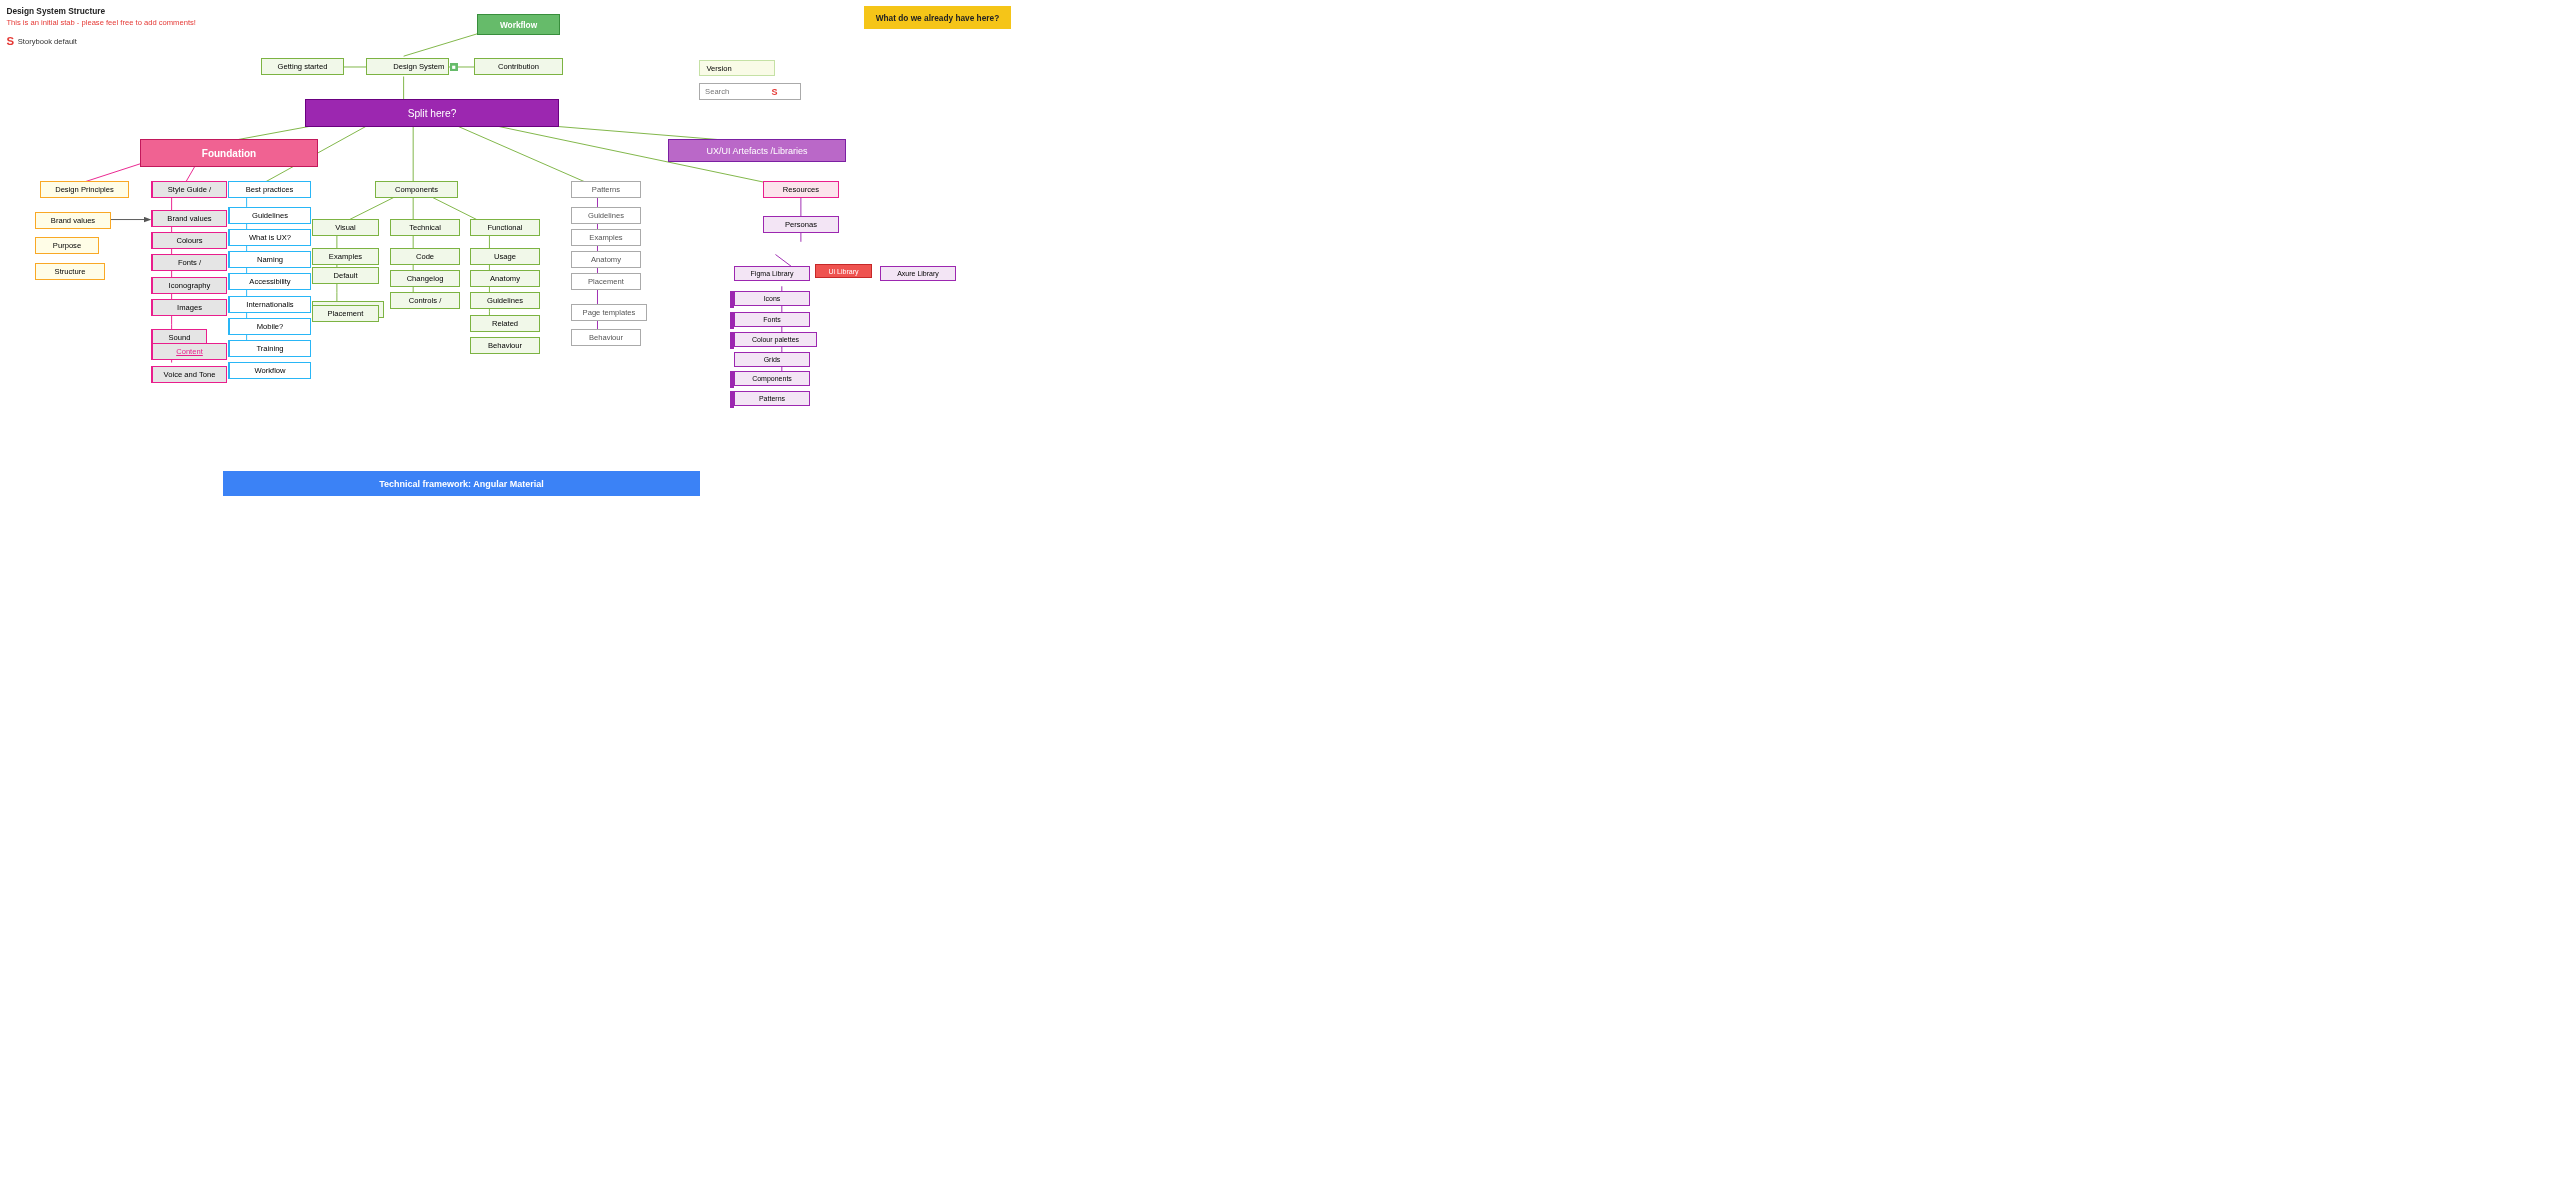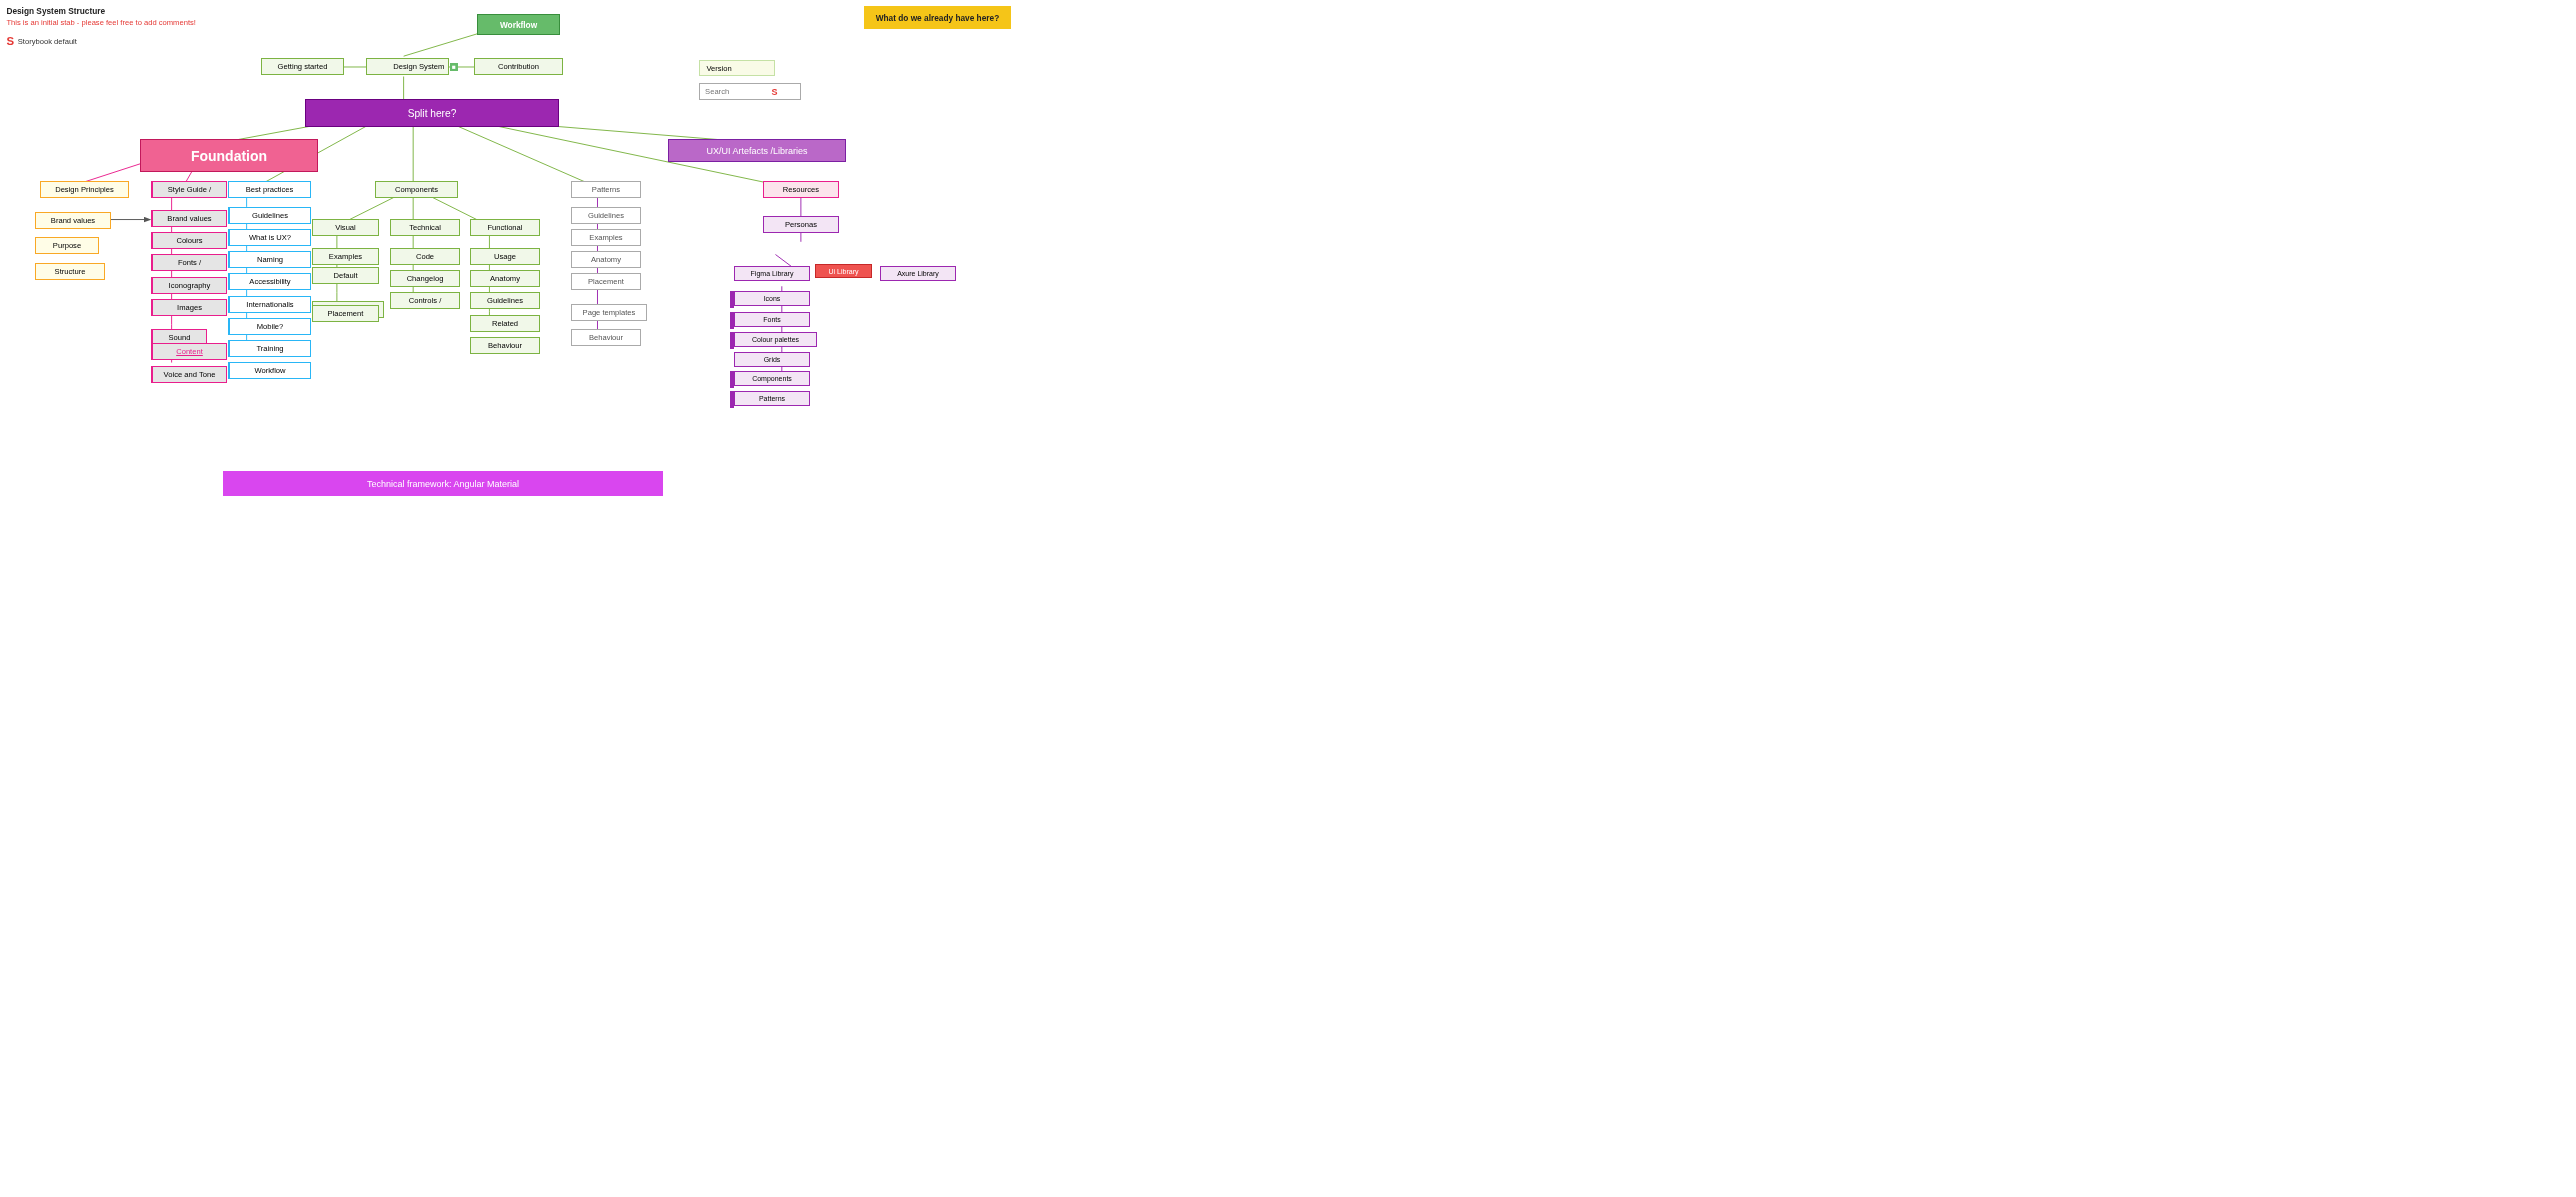--- a/index.html
+++ b/index.html
@@ -224,21 +224,21 @@
 
   <div class="node node-green" style="position:absolute;top:58px;left:366px;width:83px;text-align:center;display:flex;align-items:center;justify-content:center;gap:3.2px;">
       <span style="margin-right: 2.5px; padding-left: 36px;">Design System</span>
       <span style="background: rgb(102, 187, 106); color: rgb(255, 255, 255); font-size: 6.4px; padding: 0.6px 1.9px;">■</span>
     </div>
 
   <div class="node node-green" style="position:absolute;top:58px;left:474px;width:89px;text-align:center;">Contribution</div>
 
   <div class="node node-purple-split" style="position:absolute;top:99px;left:305px;width:254px;text-align:center;background:#9c27b0;color:#fff;border-color:#6a0080;font-size:10.2px;padding:7.6px 25.4px;">Split here?</div>
 
-  <div class="node node-pink-header" style="position:absolute;top:139px;left:140px;width:178px;text-align:center;background:#f06292;color:#fff;border-color:#c2185b;font-size:14px;padding:7.6px 12.7px;font-weight:bold;">Foundation</div>
+  <div class="node node-pink-header" style="position:absolute;top:139px;left:140px;width:178px;text-align:center;background:#f06292;color:#fff;border-color:#c2185b;font-size:10px;padding:7.6px 12.7px;font-weight:bold;">Foundation</div>
 
   <div class="node node-purple-header" style="position:absolute;top:139px;left:668px;width:178px;text-align:center;background:#ba68c8;color:#fff;border-color:#7b1fa2;font-size:9px;padding:5.7px 6.4px;">UX/UI Artefacts /Libraries</div>
 
   <div class="node node-yellow" style="position:absolute;top:181px;left:32px;width:89px;margin-left:8px;">Design Principles</div>
 
   <div class="node node-yellow" style="position:absolute;top:212px;left:35px;width:76px;">Brand values</div>
 
   <div class="node node-yellow" style="position:absolute;top:237px;left:35px;width:64px;">Purpose</div>
 
   <div class="node node-yellow" style="position:absolute;top:263px;left:35px;width:70px;">Structure</div>
@@ -333,16 +333,16 @@
   <div style="position:absolute;top:332px;left:730px;width:3.8px;height:16.5px;background:#9c27b0;"></div>
 
   <div class="node node-purple" style="position:absolute;top:352px;left:734px;width:76px;background:#f3e5f5;border:1px solid #9c27b0;font-size:7px;">Grids</div>
 
   <div class="node node-purple" style="position:absolute;top:371px;left:734px;width:76px;background:#f3e5f5;border:1px solid #9c27b0;font-size:7px;border-left:1.9px solid #9c27b0;">Components</div>
   <div style="position:absolute;top:371px;left:730px;width:3.8px;height:16.5px;background:#9c27b0;"></div>
 
   <div class="node node-purple" style="position:absolute;top:391px;left:734px;width:76px;background:#f3e5f5;border:1px solid #9c27b0;font-size:7px;border-left:1.9px solid #9c27b0;">Patterns</div>
   <div style="position:absolute;top:391px;left:730px;width:3.8px;height:16.5px;background:#9c27b0;"></div>
 
-  <div class="bottom-bar" style="position:absolute;bottom:12.7px;left:223px;width:440px;background:#d946ef;color:#fff;font-size:9px;font-weight:normal;text-align:center;padding:7.6px 0;">Technical framework: Angular Material</div>
+  <div class="bottom-bar" style="position:absolute;bottom:12.7px;left:223px;width:477px;background:#3b82f6;color:#fff;font-size:9px;font-weight:bold;text-align:center;padding:7.6px 0;">Technical framework: Angular Material</div>
 
 </div>
 
 
 </body></html>

